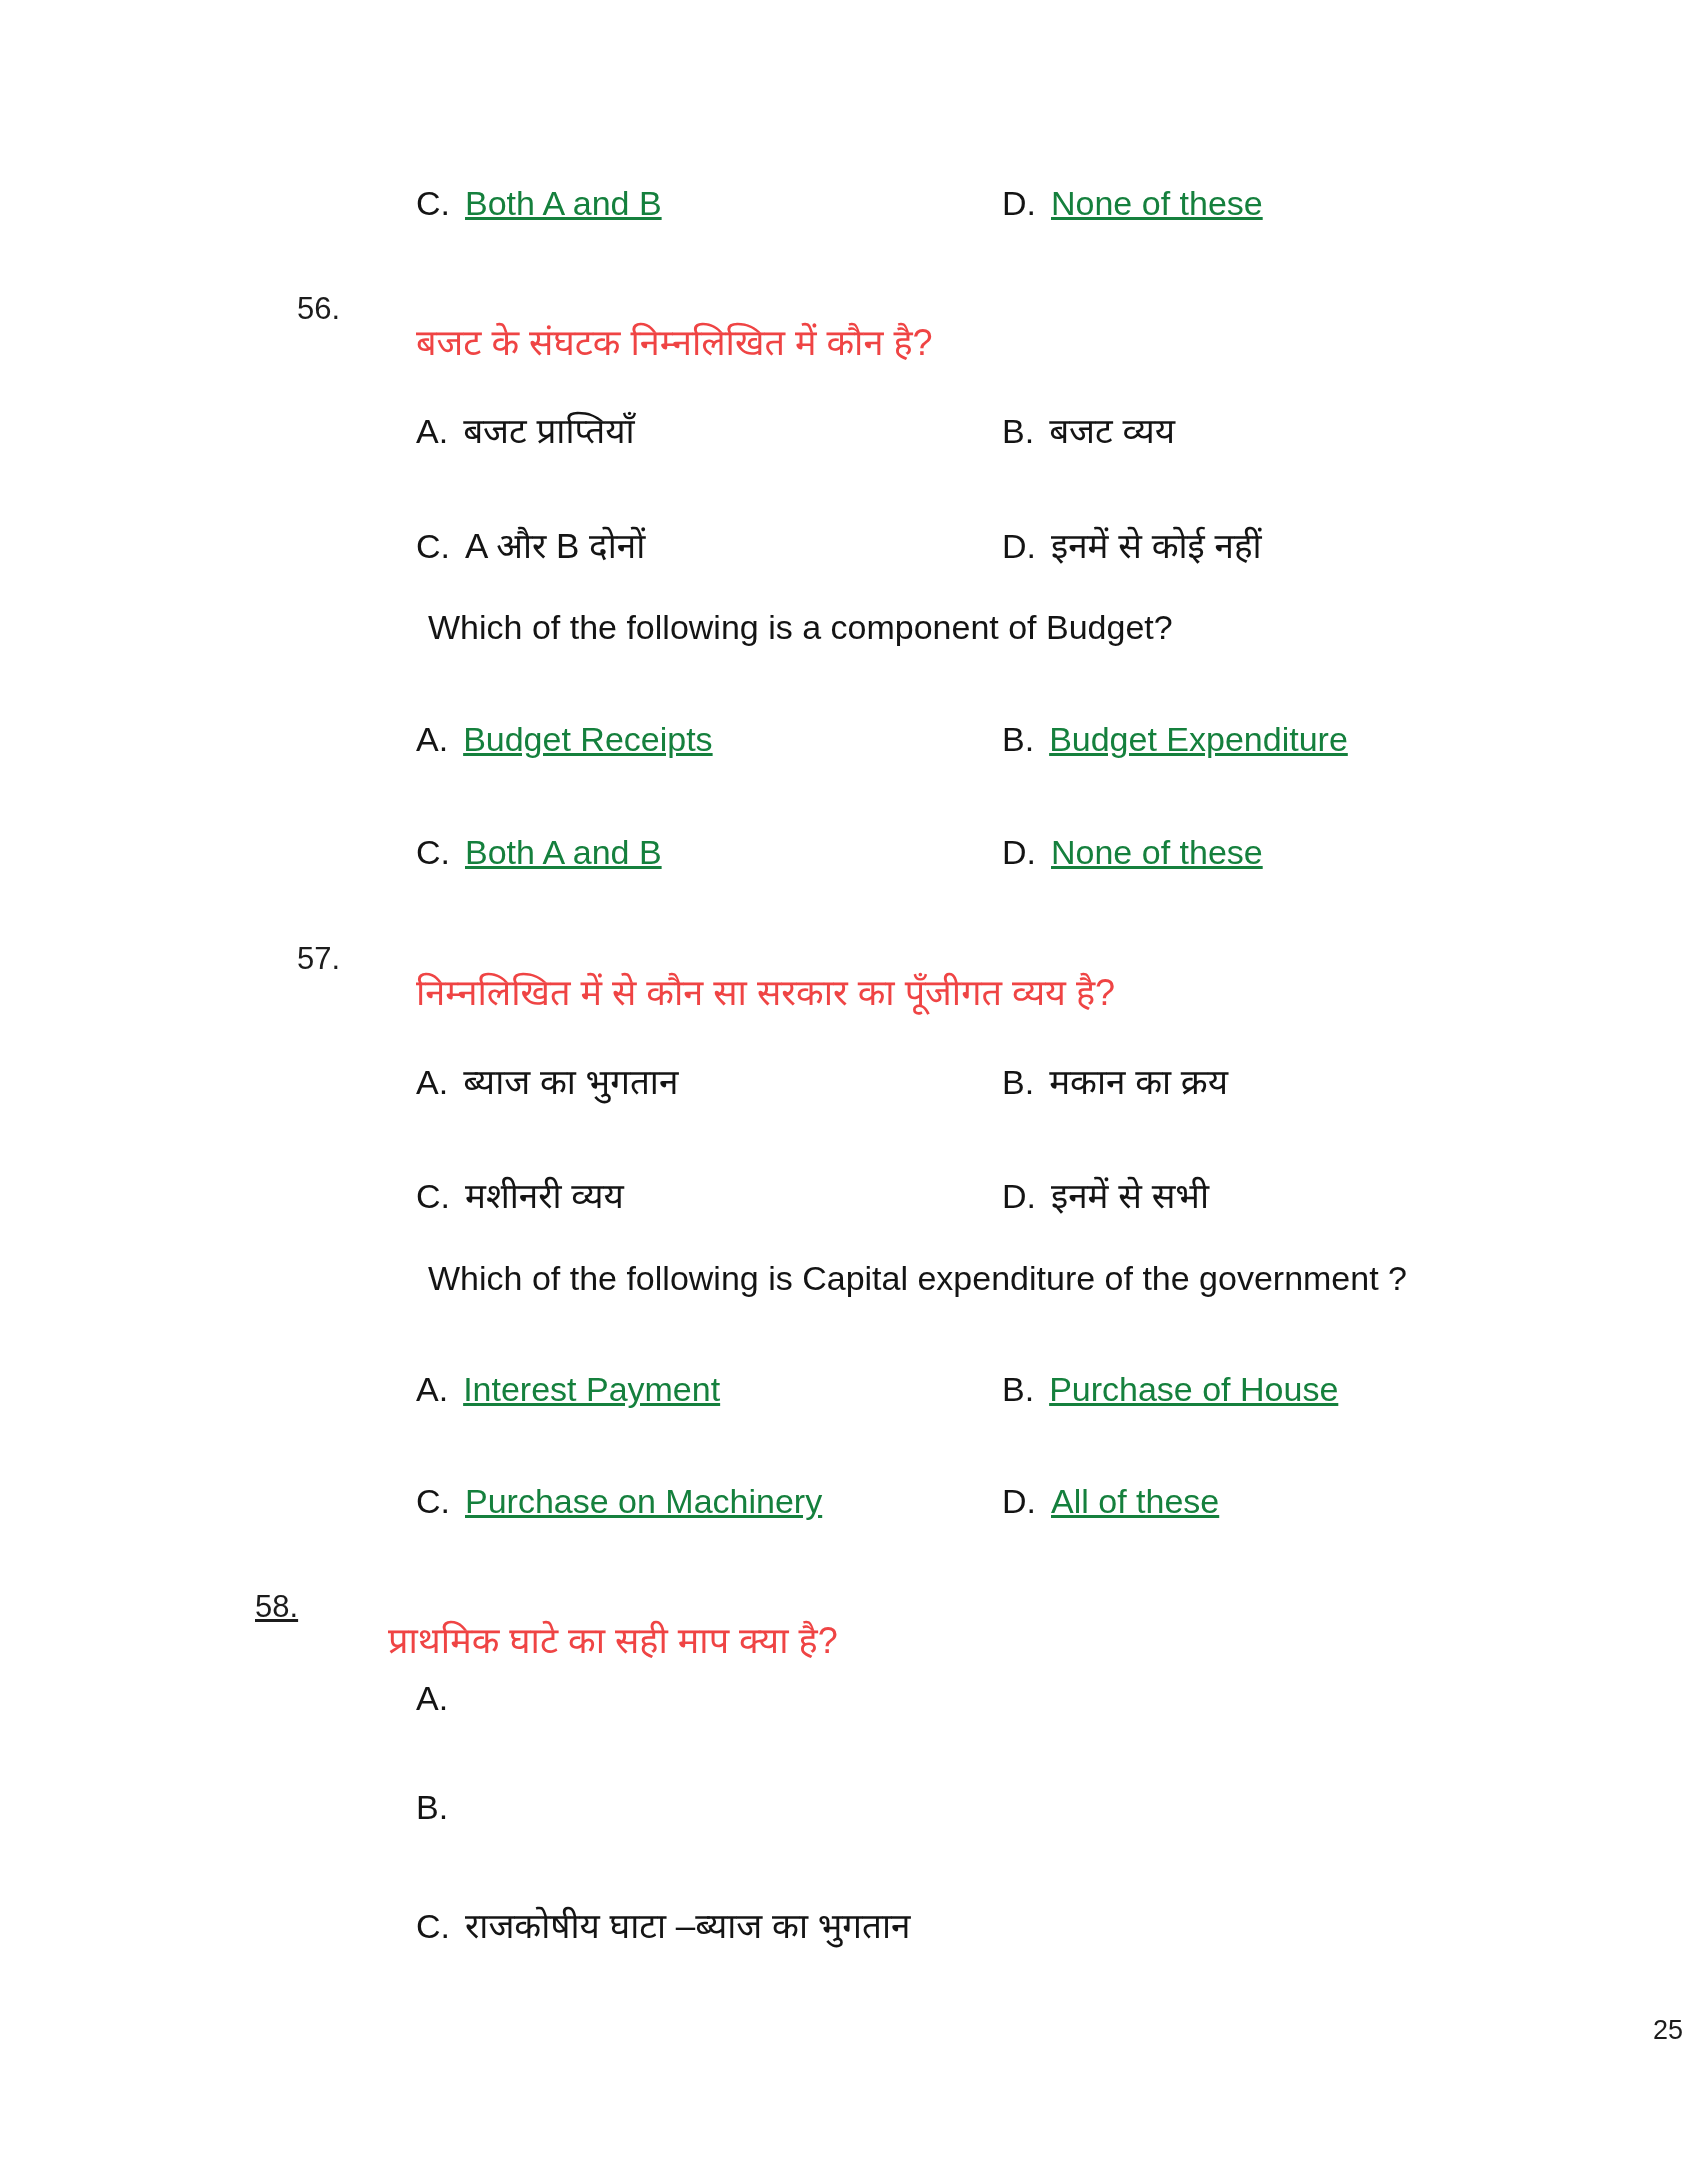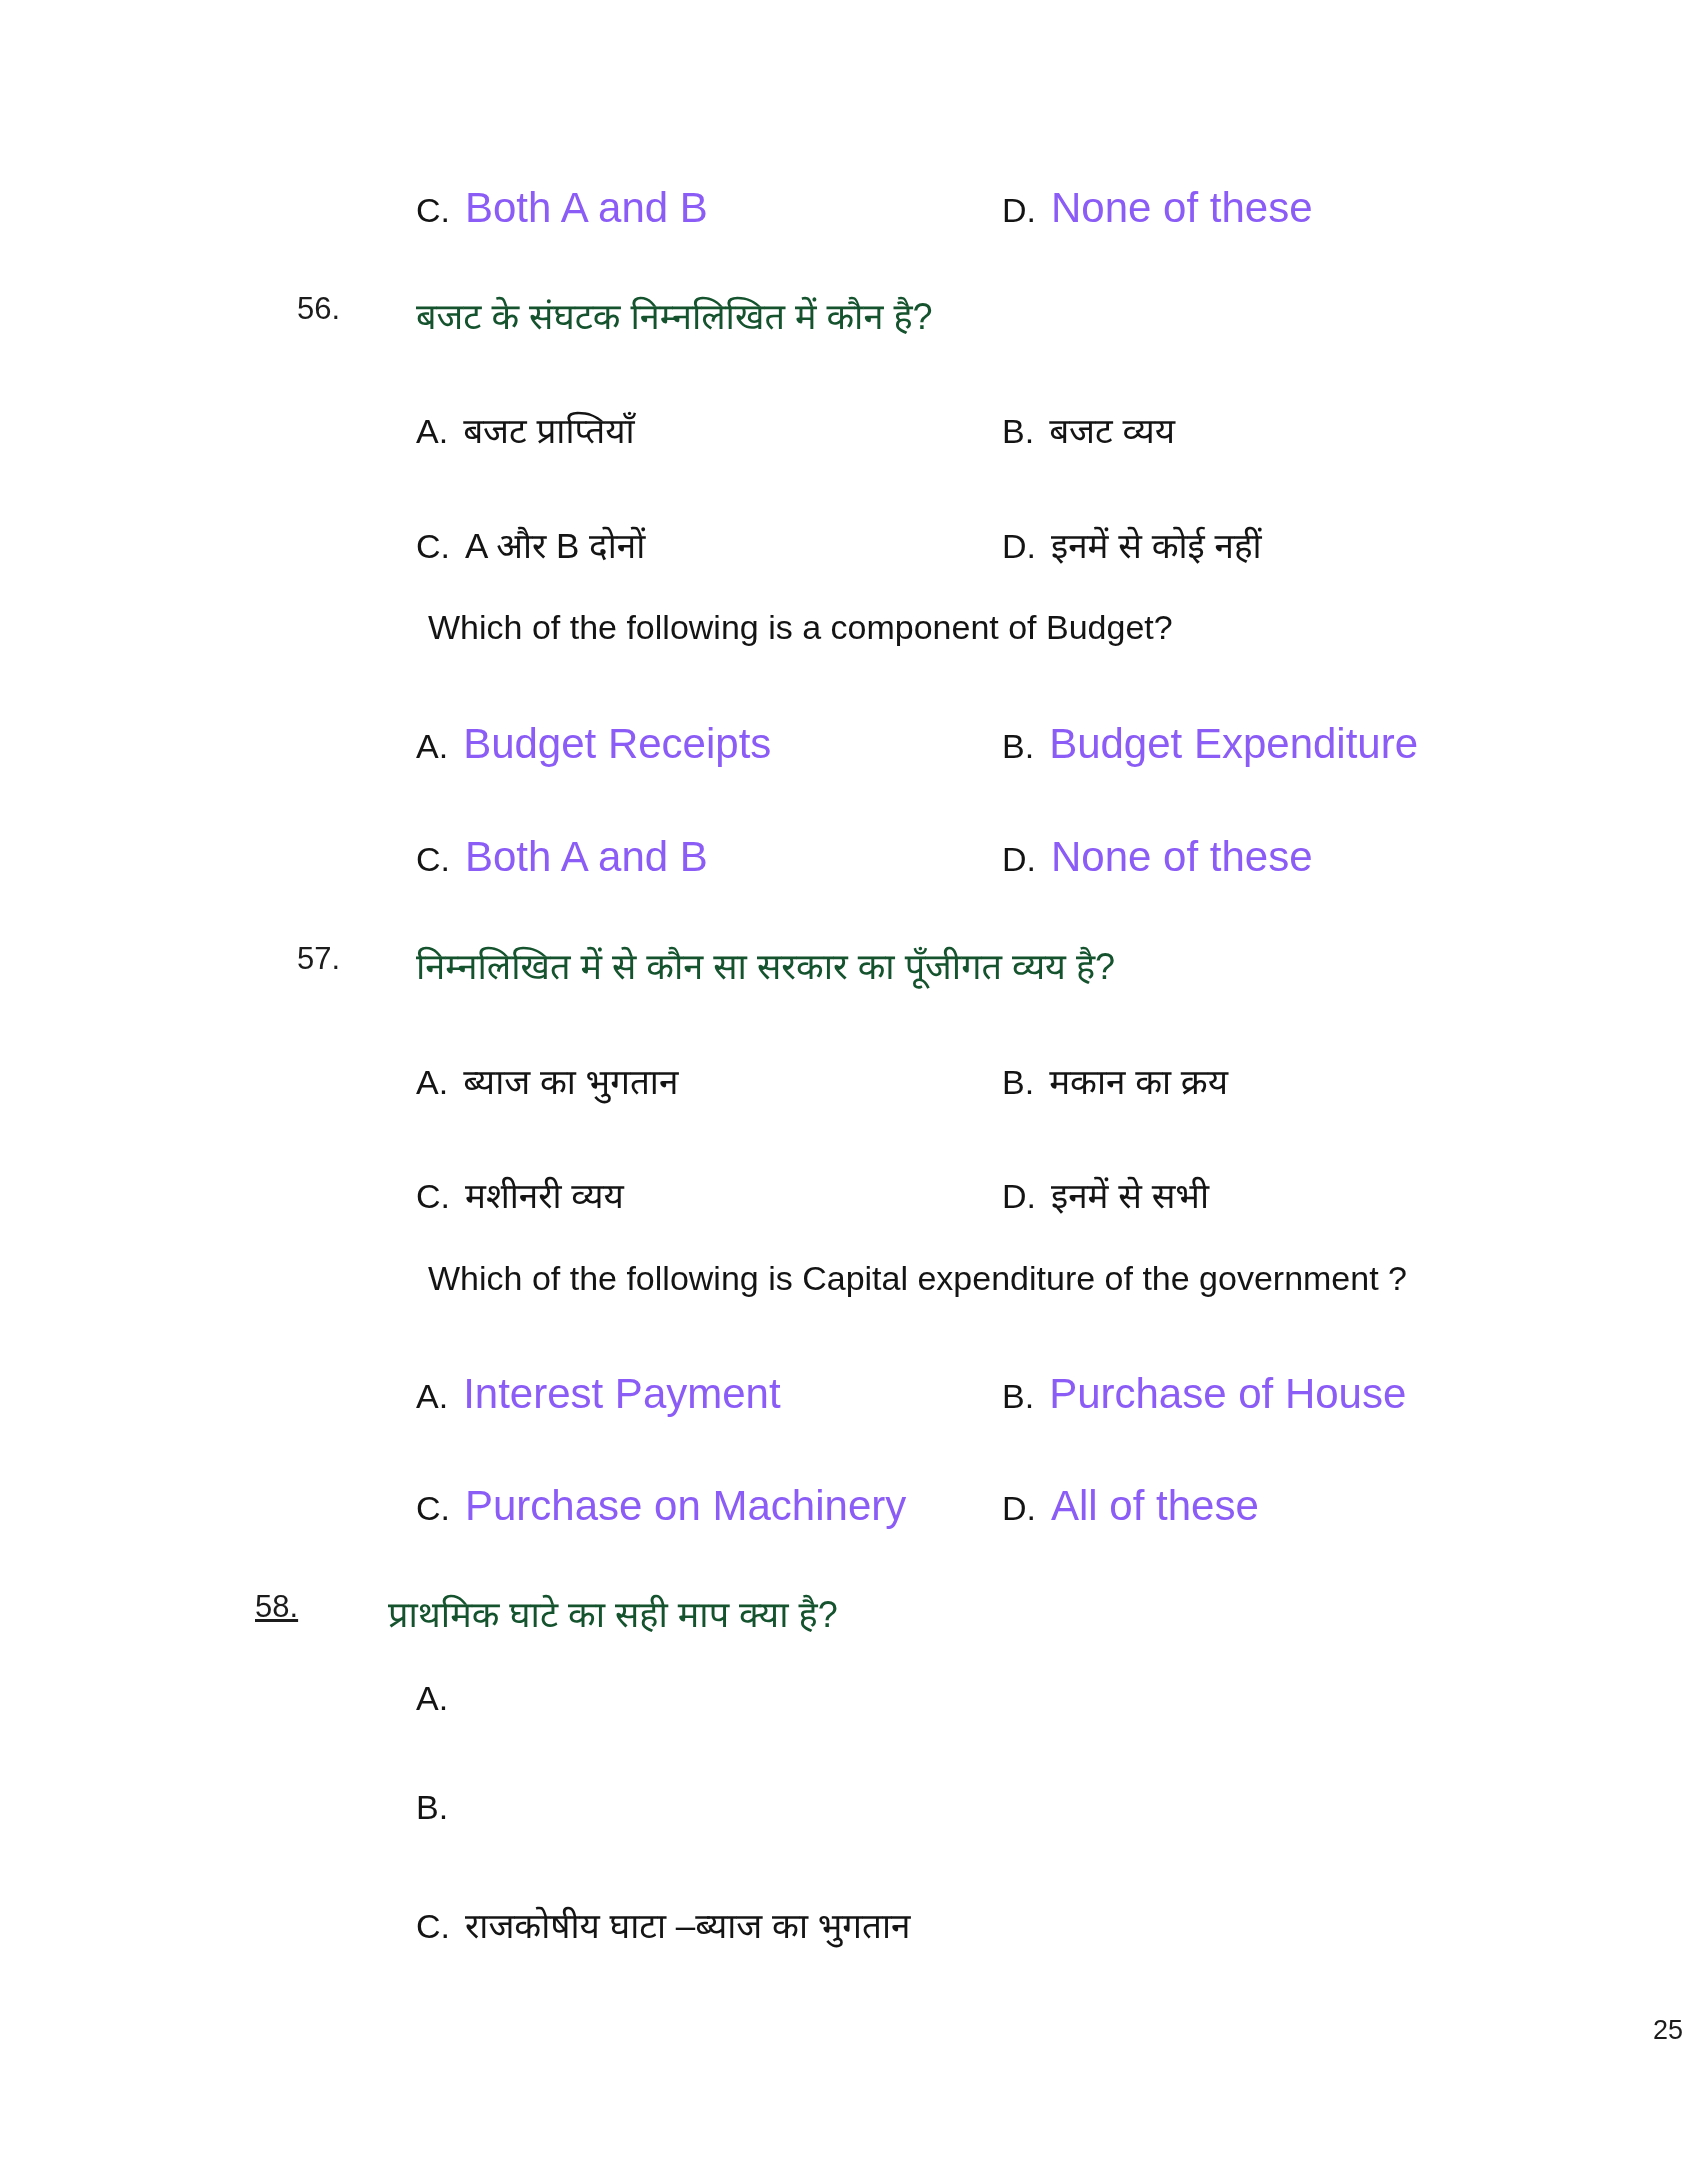--- a/index.html
+++ b/index.html
@@ -26,21 +26,22 @@
     position: absolute;
     left: 297px;
     font-size: 31px;
     color: #1c1c1c;
   }
   .qnum-58 { left: 255px; text-decoration: underline; }
   .qtext-hi {
     position: absolute;
     left: 416px;
     font-size: 36px;
-    color: #14532d;
+    color: #ef4444;
+    margin-top: 26px;
   }
   .qtext-hi-58 { left: 388px; }
   .qtext-en {
     position: absolute;
     left: 428px;
     font-size: 34px;
     color: #141414;
   }
   .opt {
     position: absolute;
@@ -48,22 +49,23 @@
     gap: 15px;
     align-items: baseline;
   }
   .opt-left  { left: 416px; }
   .opt-right { left: 1002px; }
   .opt .letter {
     font-size: 34px;
     color: #141414;
   }
   .opt .otext-en {
-    font-size: 42px;
-    color: #8b5cf6;
+    font-size: 34px;
+    color: #15803d;
+    text-decoration: underline;
   }
   .opt .otext-hi {
     font-size: 35px;
     color: #141414;
   }
   .page-number {
     position: absolute;
     top: 2015px;
     left: 0;
     width: 100%;

